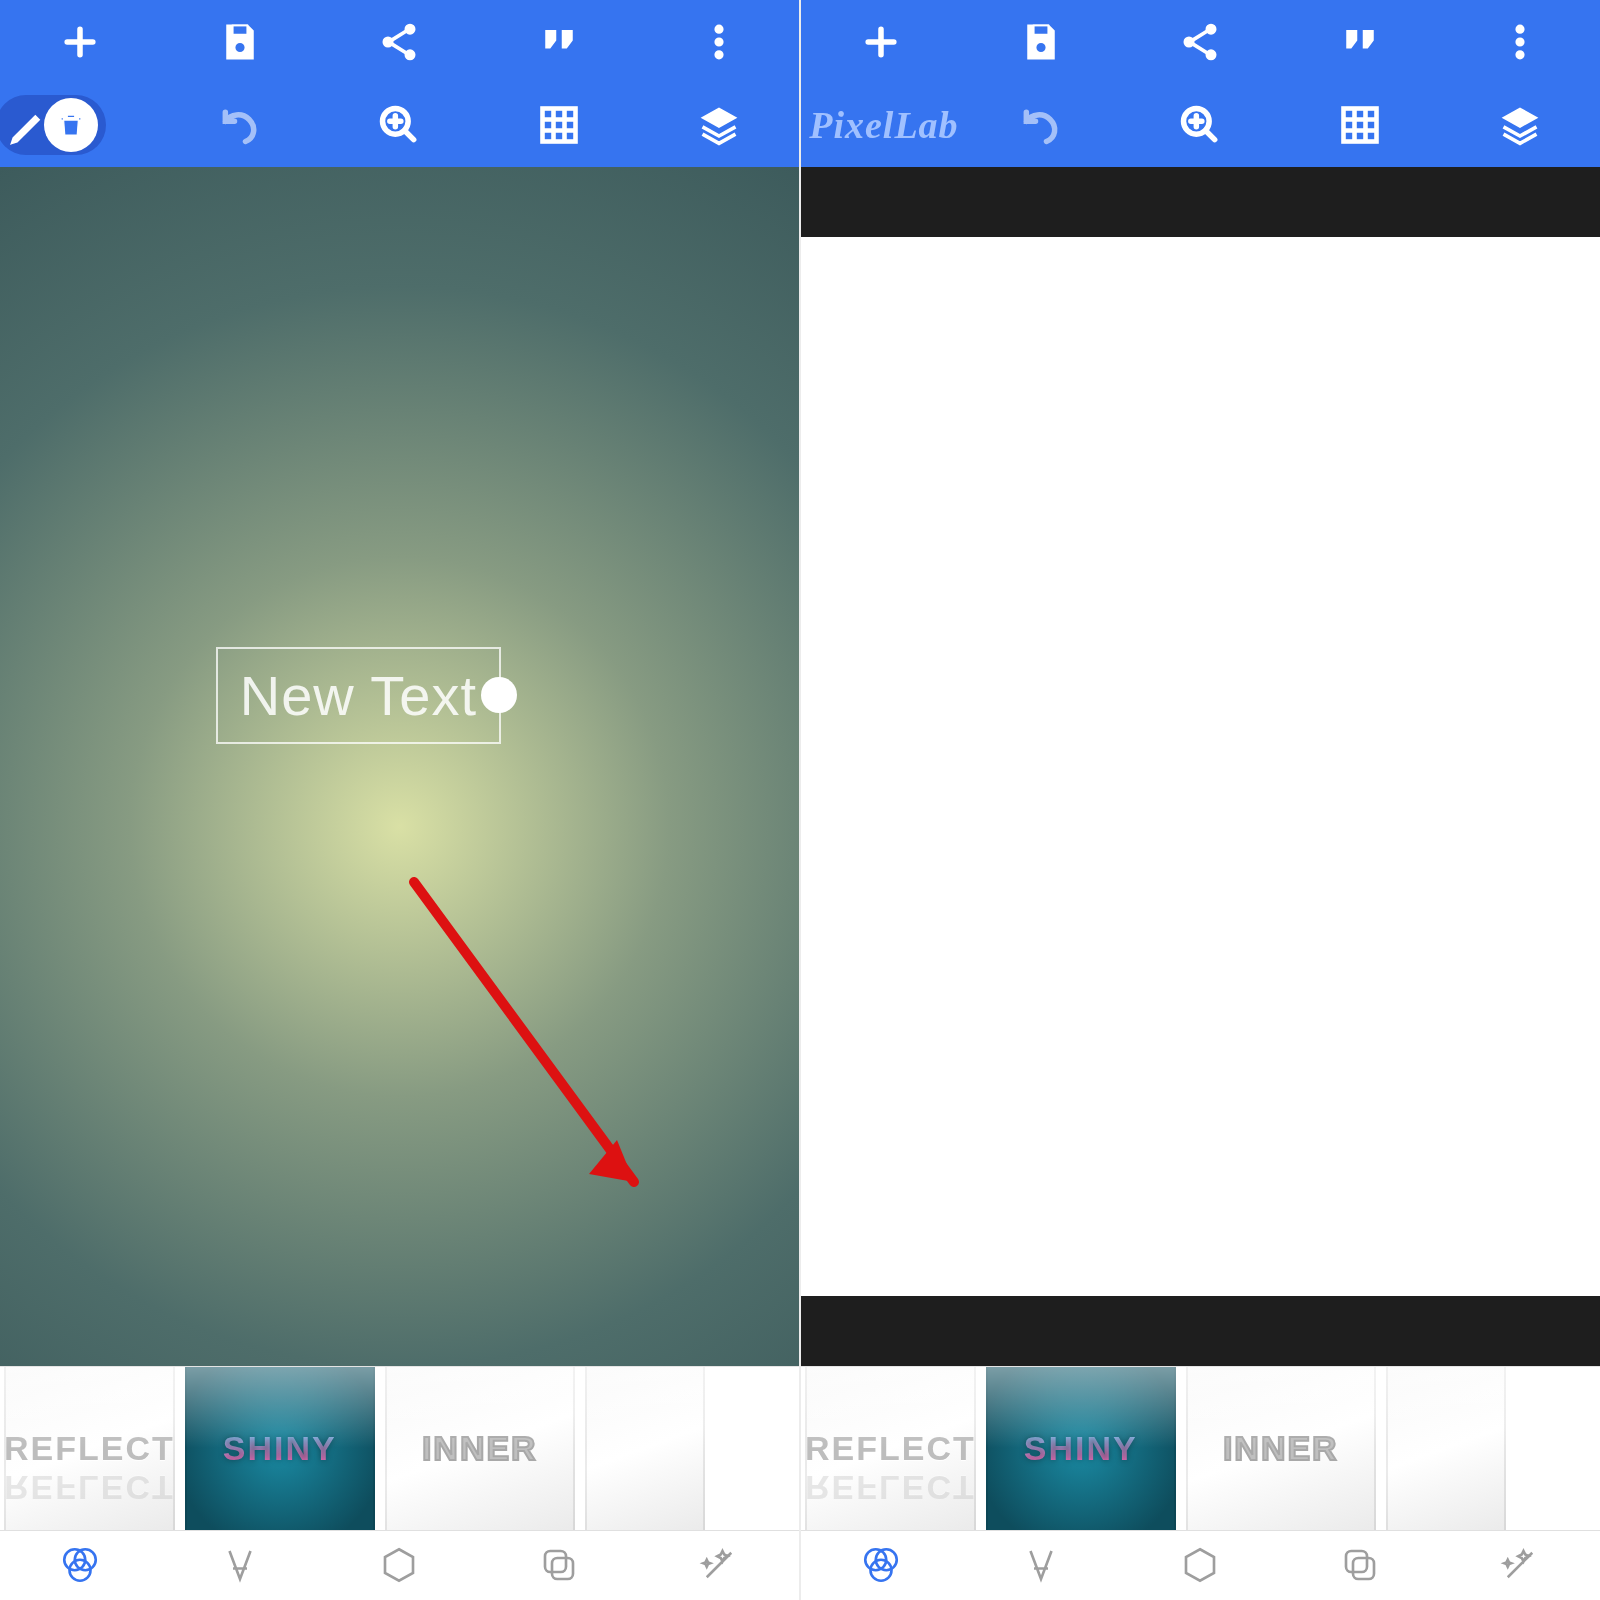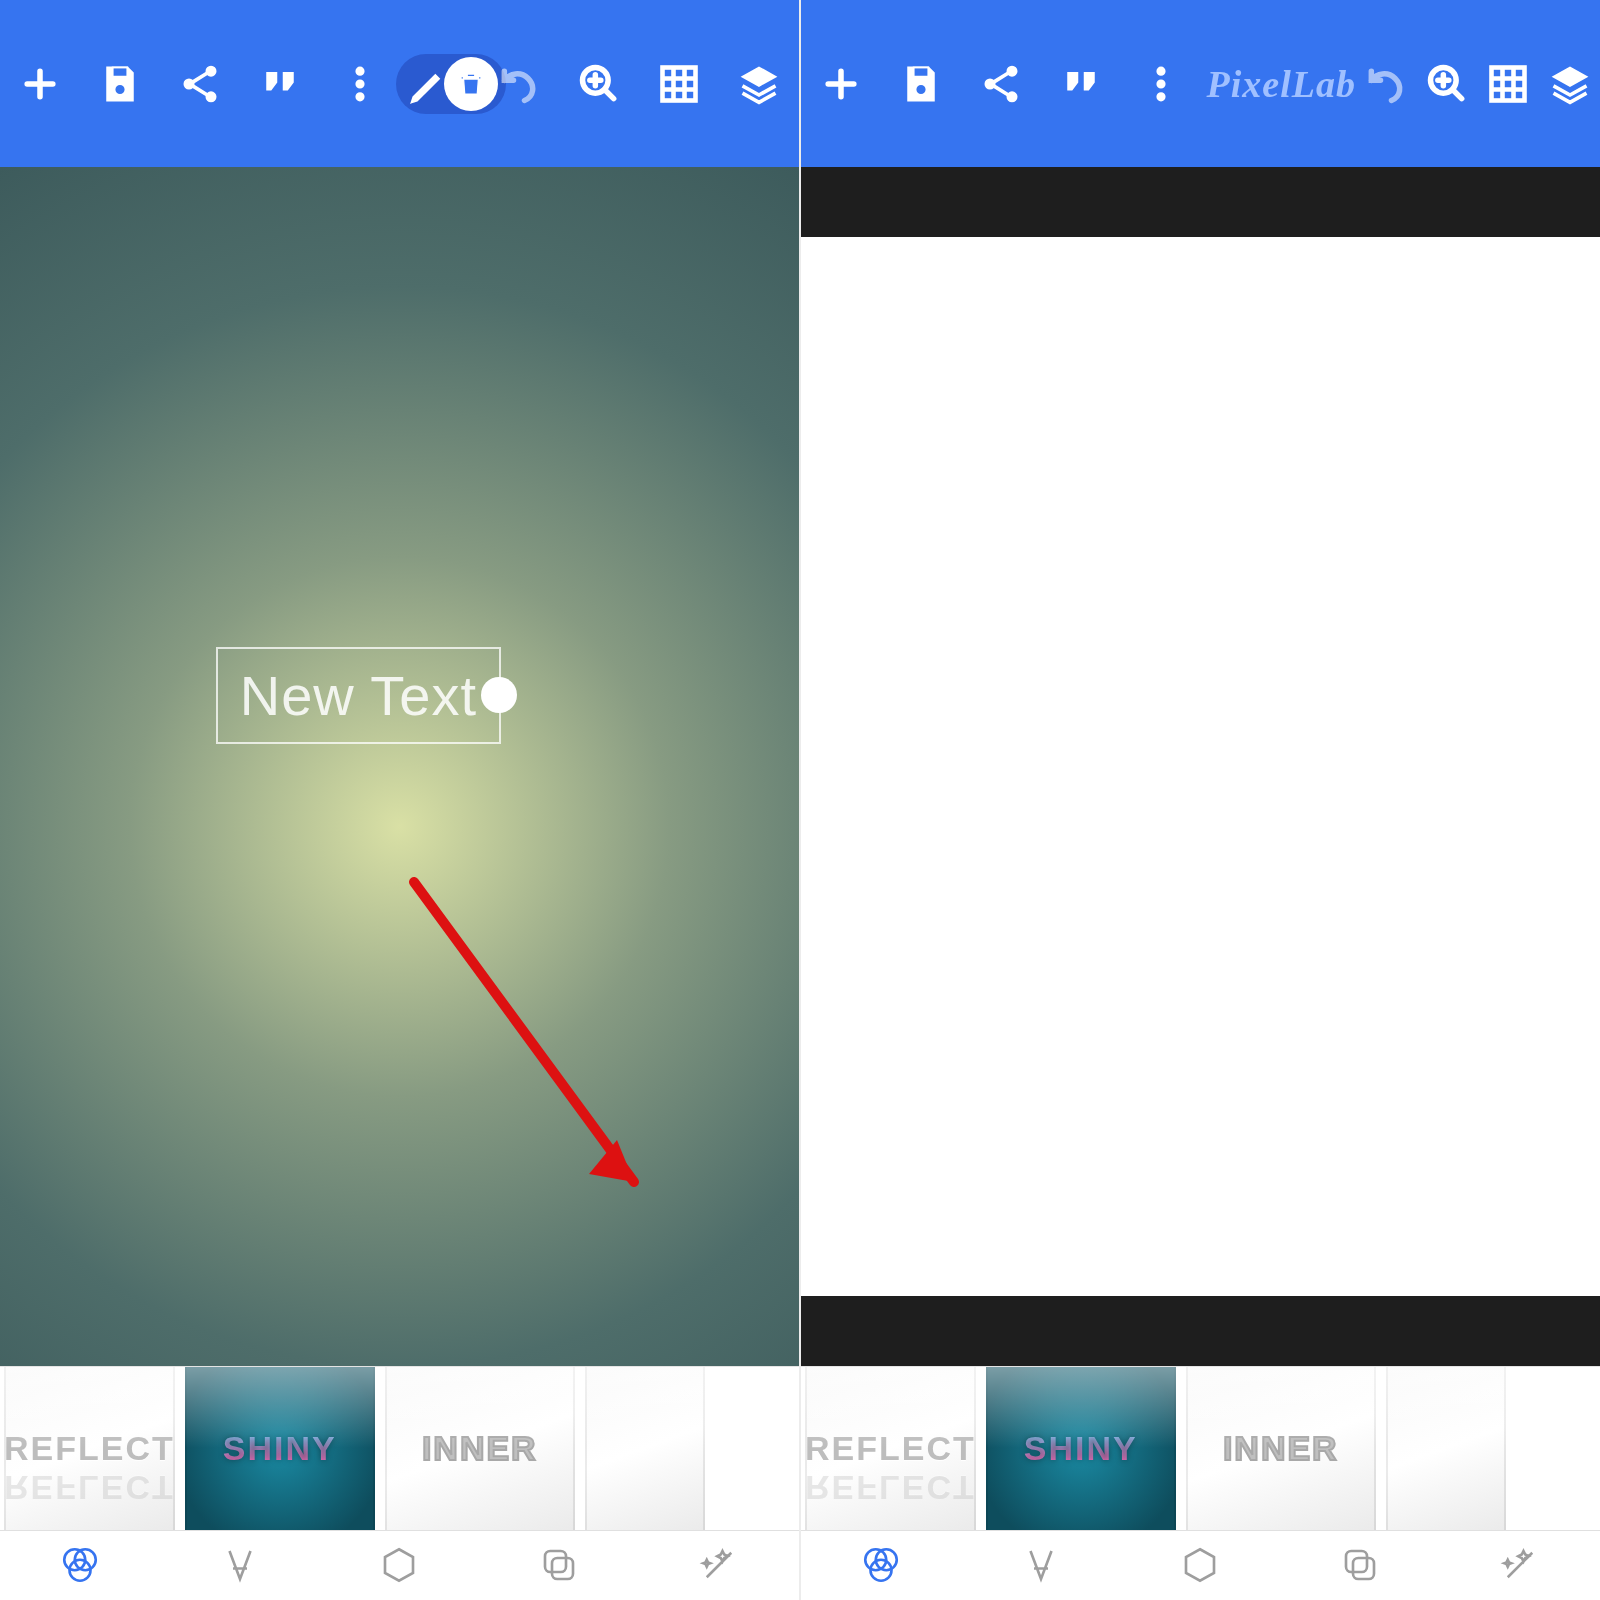--- a/index.html
+++ b/index.html
@@ -3,21 +3,21 @@
 <meta charset="utf-8">
 <style>
   html,body{margin:0;padding:0;background:#fff;font-family:-apple-system,Helvetica,Arial,sans-serif}
   .stage{width:1600px;height:1600px;position:relative;transform-origin:top left}
   
   .wrap{position:absolute;inset:0;display:flex}
   .phone{flex:1;display:flex;flex-direction:column;background:#fff;position:relative}
   .phone + .phone{border-left:2px solid #ececec}
 
   
-  .appbar{height:205px;background:#3674f0;display:flex;}
+  .appbar{height:205px;background:#3674f0;display:flex;flex-direction:column}
   .appbar .row{flex:1;display:flex}
   .appbar .cell{flex:1;display:flex;align-items:center;justify-content:center;position:relative}
   .appbar svg{width:44px;height:44px;fill:#fff;stroke:#fff}
   .undo-faded svg{opacity:.55}
   .logo{font-family:cursive;font-style:italic;color:#a0c0ff;font-size:38px;font-weight:600;letter-spacing:1px;display:flex;align-items:center;height:100%;padding-left:6px}
   .pill{position:absolute;left:-4px;top:50%;transform:translateY(-50%);height:60px;width:110px;background:#2a5ad0;border-radius:30px;display:flex;align-items:center;justify-content:flex-end;padding-right:8px;box-sizing:border-box}
   .pill .edit{position:absolute;left:10px;top:10px;color:#fff}
   .pill .trash{width:54px;height:54px;border-radius:27px;background:#fff;display:flex;align-items:center;justify-content:center}
   .pill .trash svg{fill:#3674f0;width:30px;height:30px}
 

